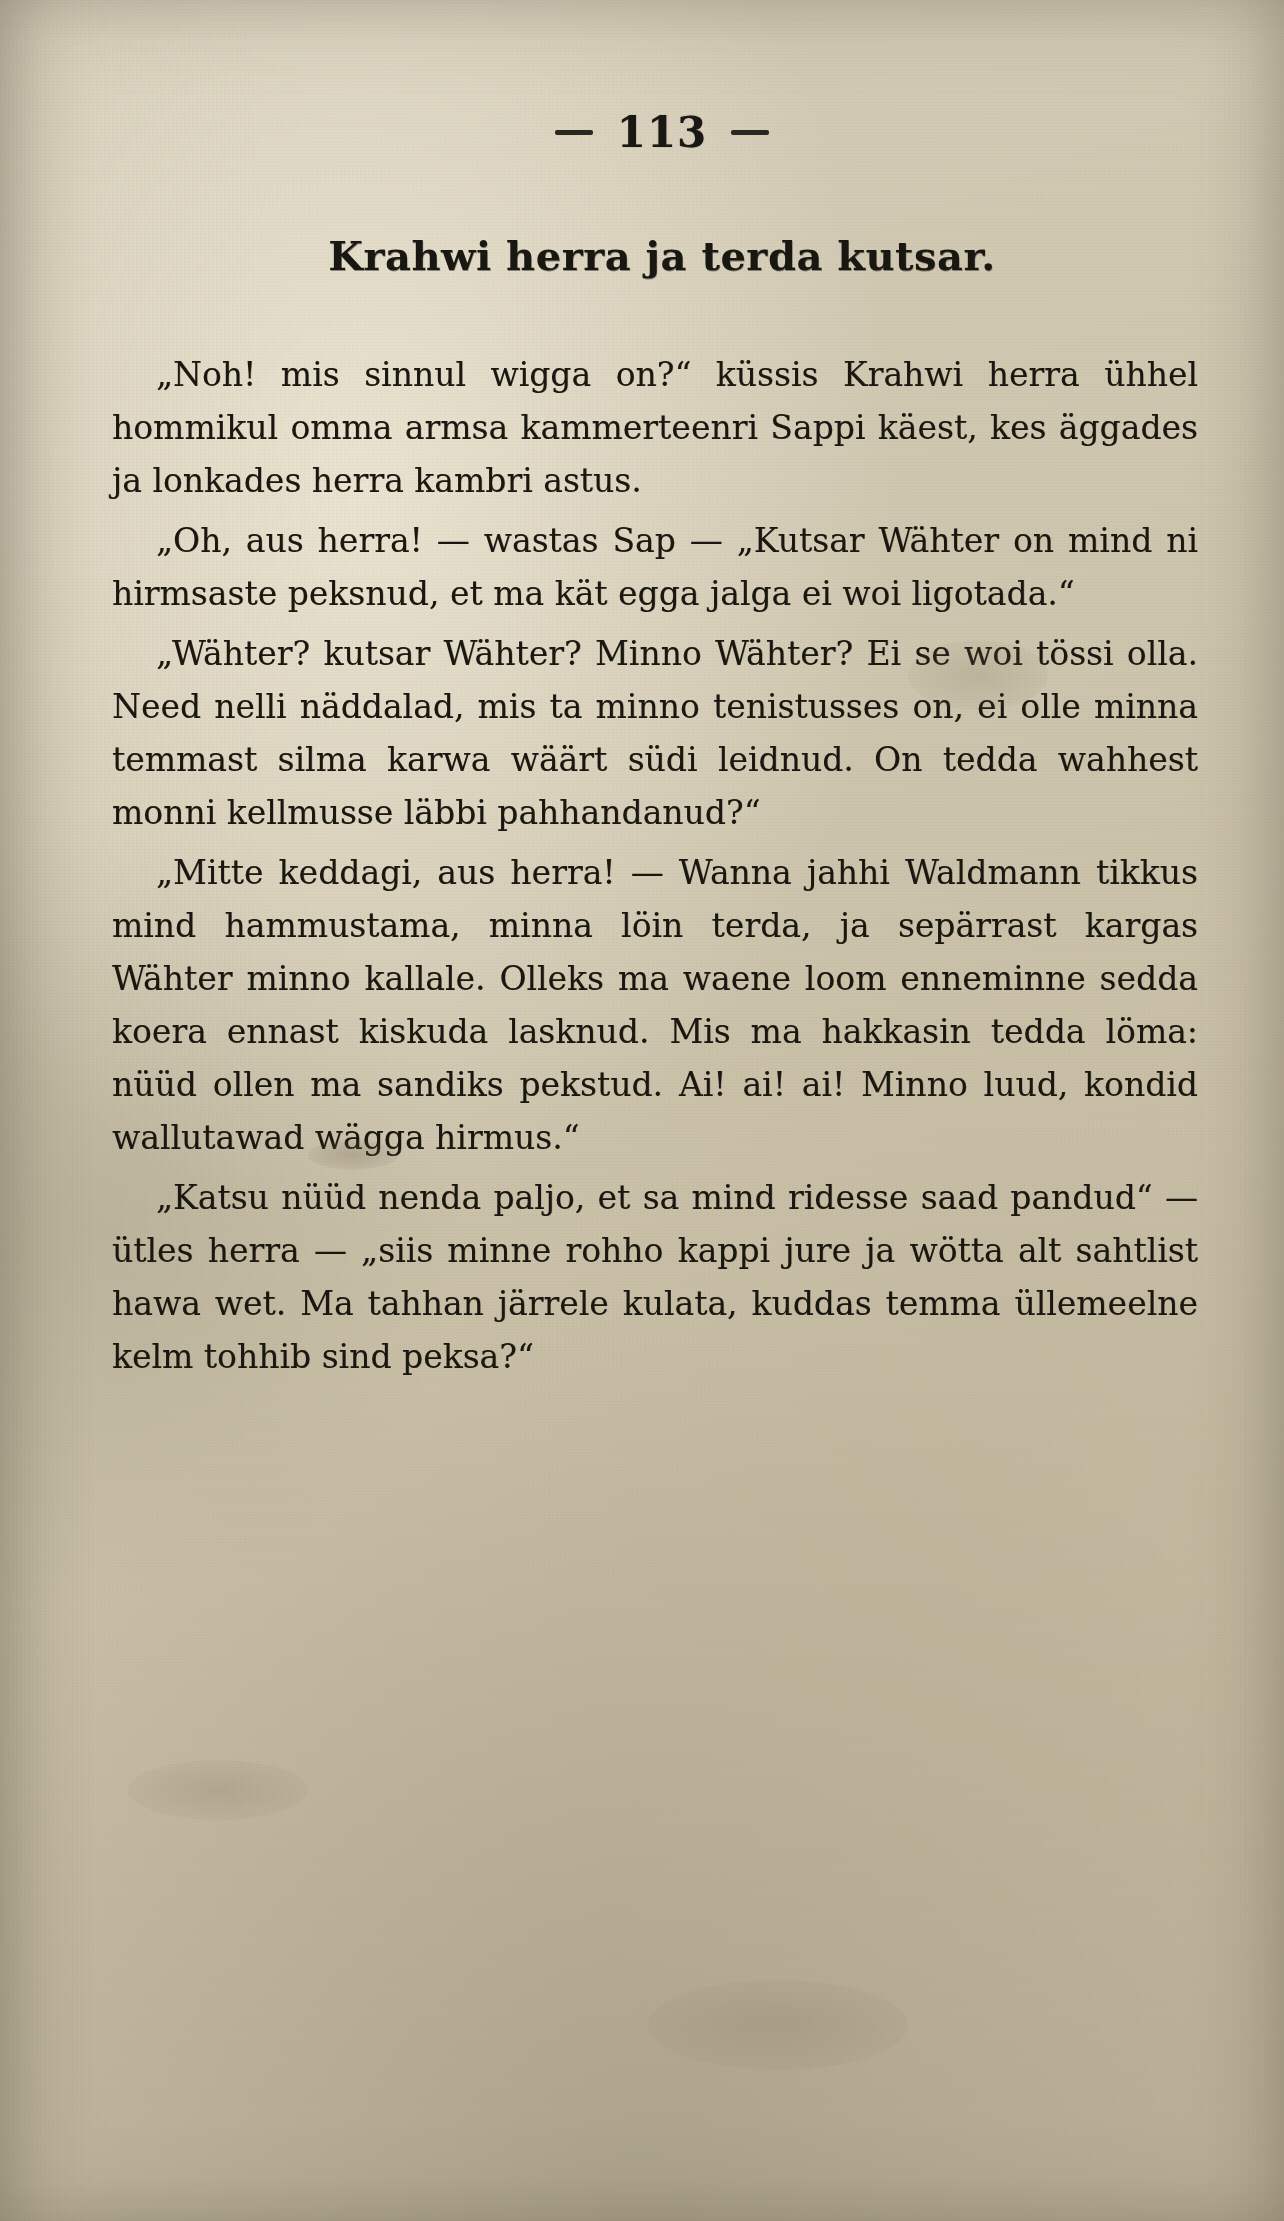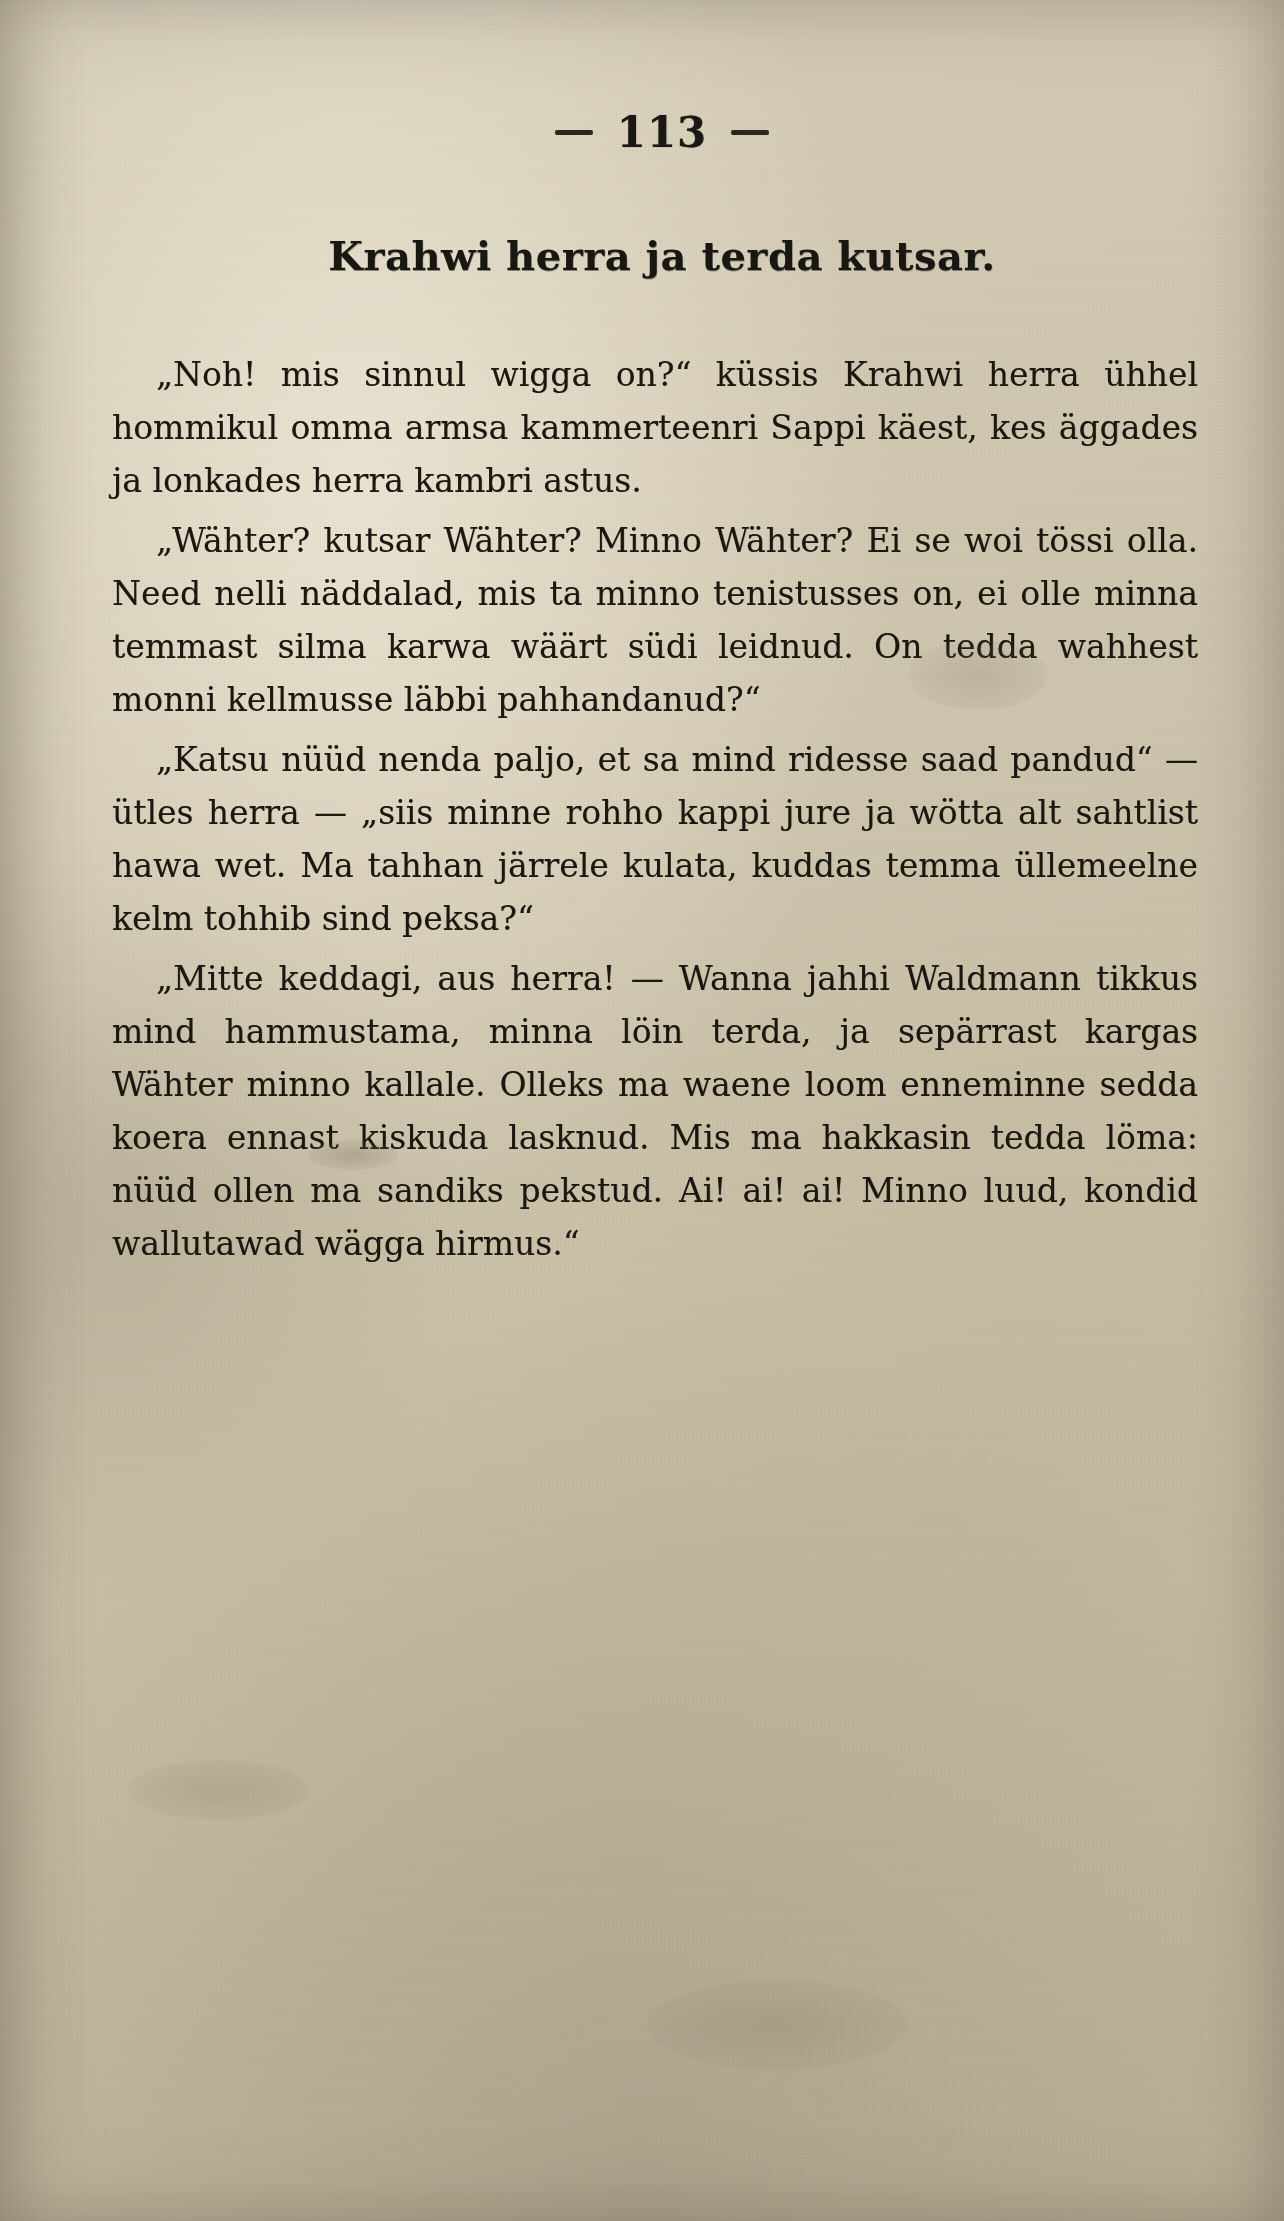--- a/index.html
+++ b/index.html
@@ -139,23 +139,24 @@
   <div class="content">
 
     <div class="pagehead">
       <span class="rule-l"></span><span class="pagenum">113</span><span class="rule-r"></span>
     </div>
 
     <div class="chapter-title">Krahwi herra ja terda kutsar.</div>
 
     <div class="body-text">
       <p class="first">„Noh! mis sinnul wigga on?“ küssis Krahwi herra ühhel hommikul omma armsa kammerteenri Sappi käest, kes äggades ja lonkades herra kambri astus.</p>
+      <p>„Oh, aus herra! — wastas Sap — „Kutsar Wähter on mind ni hirmsaste peksnud, et ma kät egga jalga ei woi ligotada.“</p>
       <p>„Wähter? kutsar Wähter? Minno Wähter? Ei se woi tössi olla. Need nelli näddalad, mis ta minno tenistusses on, ei olle minna temmast silma karwa wäärt südi leidnud. On tedda wahhest monni kellmusse läbbi pahhandanud?“</p>
+      <p>„Mitte keddagi, aus herra! — Wanna jahhi Waldmann tikkus mind hammustama, minna löin terda, ja sepärrast kargas Wähter minno kallale. Olleks ma waene loom enneminne sedda koera ennast kiskuda lasknud. Mis ma hakkasin tedda löma: nüüd ollen ma sandiks pekstud. Ai! ai! ai! Minno luud, kondid wallutawad wägga hirmus.“</p>
       <p>„Katsu nüüd nenda paljo, et sa mind ridesse saad pandud“ — ütles herra — „siis minne rohho kappi jure ja wötta alt sahtlist hawa wet. Ma tahhan järrele kulata, kuddas temma üllemeelne kelm tohhib sind peksa?“</p>
-      <p>„Mitte keddagi, aus herra! — Wanna jahhi Waldmann tikkus mind hammustama, minna löin terda, ja sepärrast kargas Wähter minno kallale. Olleks ma waene loom enneminne sedda koera ennast kiskuda lasknud. Mis ma hakkasin tedda löma: nüüd ollen ma sandiks pekstud. Ai! ai! ai! Minno luud, kondid wallutawad wägga hirmus.“</p>
     </div>
 
     <div class="smudge s1"></div>
     <div class="smudge s2"></div>
     <div class="smudge s3"></div>
     <div class="smudge s4"></div>
   </div>
 
   <div class="edgeshade"></div>
 </div>

